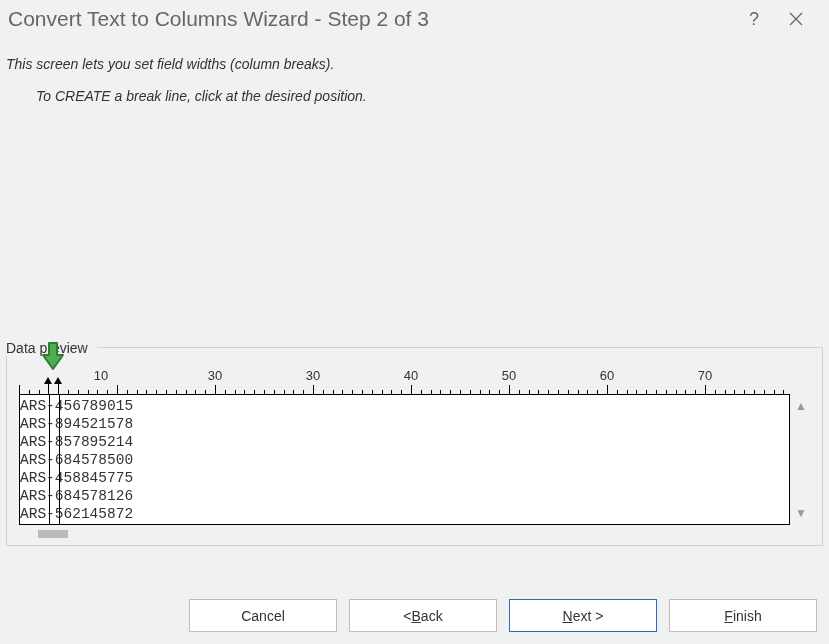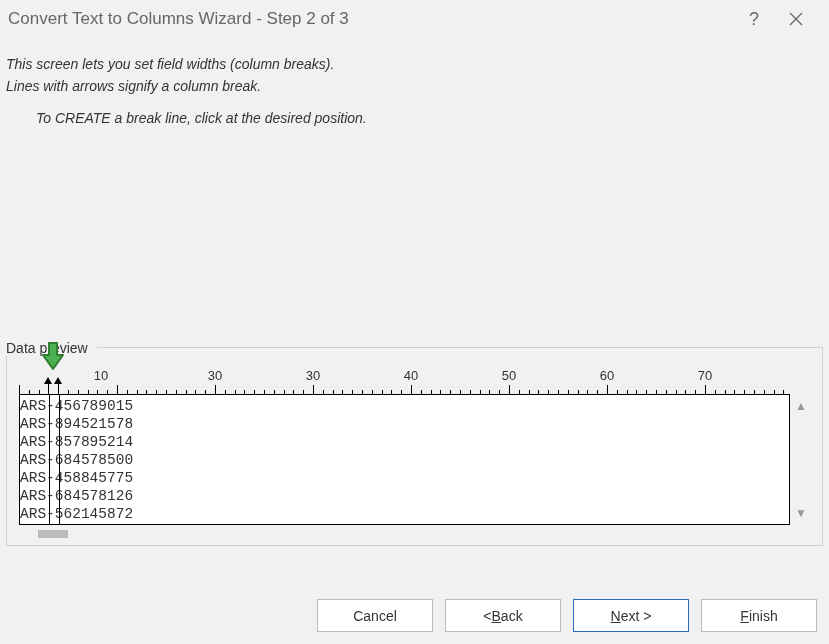--- a/index.html
+++ b/index.html
@@ -16,21 +16,21 @@
     position: relative;
   }
   .titlebar {
     display: flex;
     align-items: center;
     height: 38px;
     padding: 0 12px 0 6px;
   }
   .titlebar .title {
     flex: 1;
-    font-size: 17px;
+    font-size: 21px;
     color: #666;
     padding-left: 2px;
   }
   .titlebar .sys-btn {
     width: 42px;
     height: 30px;
     display: flex;
     align-items: center;
     justify-content: center;
     color: #666;
@@ -168,21 +168,21 @@
     background: #bbb;
   }
   .button-row {
     position: absolute;
     right: 12px;
     bottom: 12px;
     display: flex;
     gap: 12px;
   }
   .btn {
-    width: 116px;
+    width: 148px;
     height: 33px;
     background: #fff;
     border: 1px solid #bcbcbc;
     font-size: 14px;
     color: #333;
     display: flex;
     align-items: center;
     justify-content: center;
     cursor: default;
   }
@@ -198,21 +198,20 @@
   <div class="sys-btn close-btn">
     <svg width="14" height="14" viewBox="0 0 14 14">
         <line x1="1" y1="1" x2="13" y2="13" stroke-width="1.2"></line>
         <line x1="13" y1="1" x2="1" y2="13" stroke-width="1.2"></line>
       </svg>
   </div>
 </div>
 
 <div class="content">
   <div class="intro-line">This screen lets you set field widths (column breaks).</div>
-  <div class="intro-line">Lines with arrows signify a column break.</div>
   <div class="instr">
     <div class="instr-line">To CREATE a break line, click at the desired position.</div>
   </div>
 </div>
 
 <div class="preview-section">
   <span class="preview-label">Data preview</span>
   <div class="preview-group">
 
     <div class="green-arrow">

